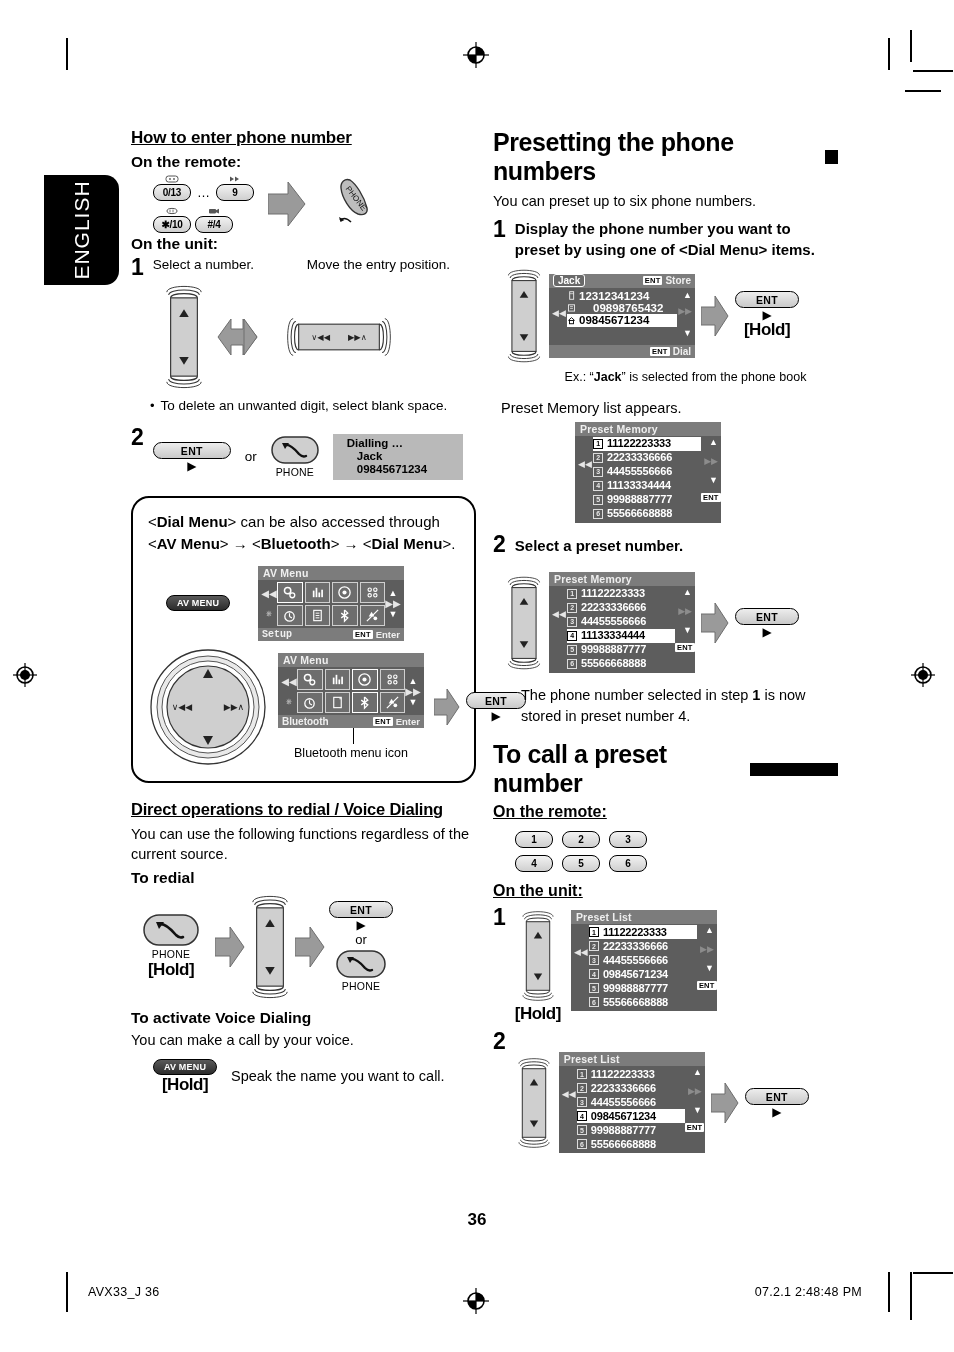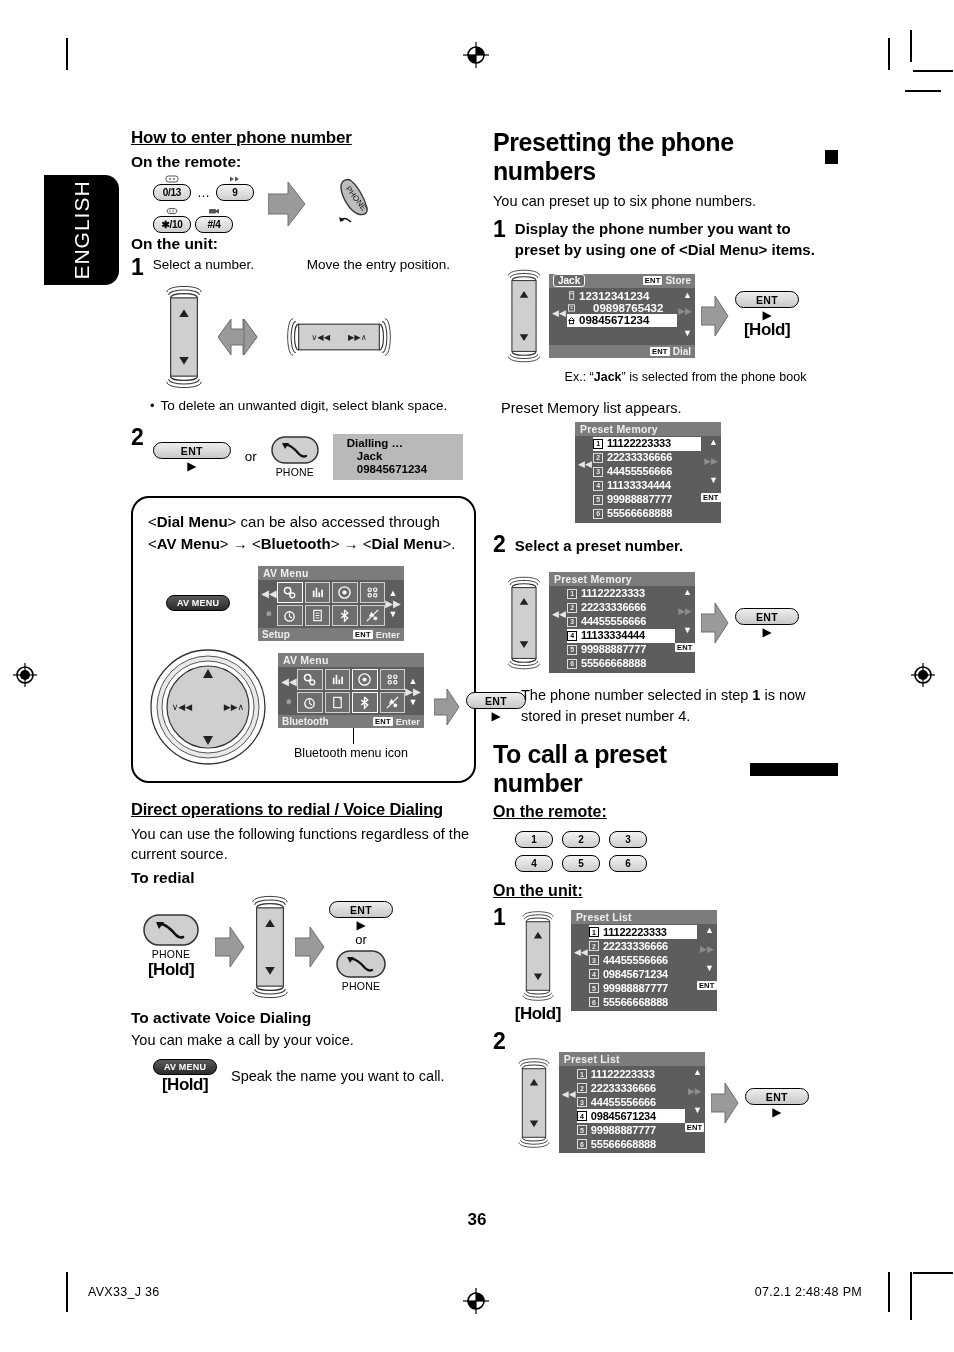--- a/index.html
+++ b/index.html
@@ -364,21 +364,21 @@
                   </svg>
                 </div>
             </div>
             <div style="width:16px;text-align:center;">
               <div style="font-size:9px;color:#fff;">▲</div>
               <div style="font-size:10px;color:#e6e6e6;">▶▶</div>
               <div style="font-size:9px;color:#fff;">▼</div>
             </div>
           </div>
           <div style="background:#7c7c7c;display:flex;justify-content:space-between;align-items:center;padding:0 4px;height:13px;">
-            <span style="font-size:10px;font-weight:bold;color:#efefef;">Setup</span>
+            <span style="font-size:10px;font-weight:bold;color:#efefef;font-family:Liberation Mono, monospace;">Setup</span>
             <span style="display:flex;align-items:center;gap:3px;">
               <span class="ent-chip">ENT</span>
               <span style="font-size:9.5px;font-weight:bold;color:#efefef;">Enter</span>
             </span>
           </div>
         </div>
       </div>
 
       <div style="display:flex;align-items:center;gap:10px;margin-top:6px;">
 

